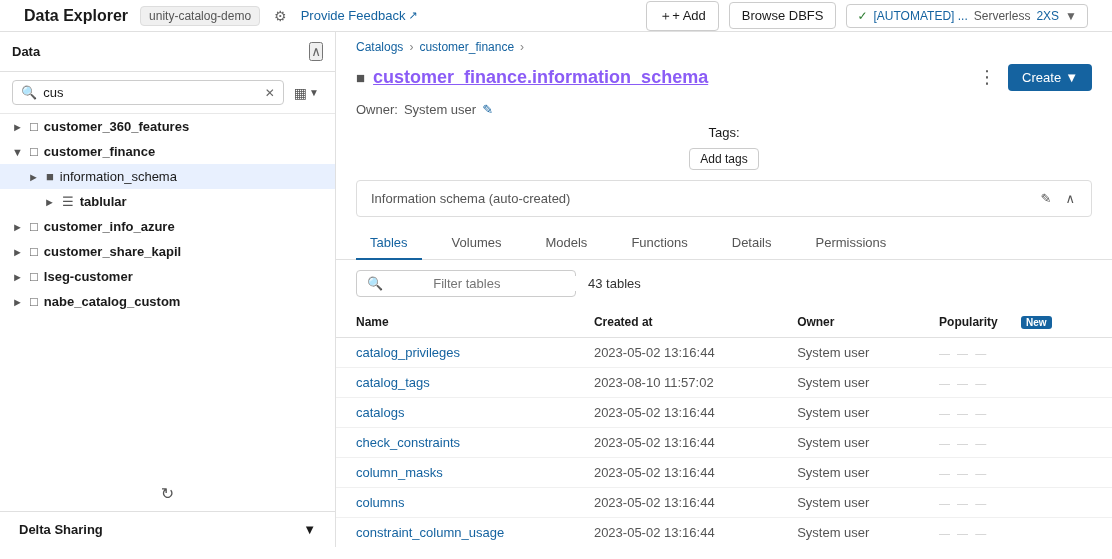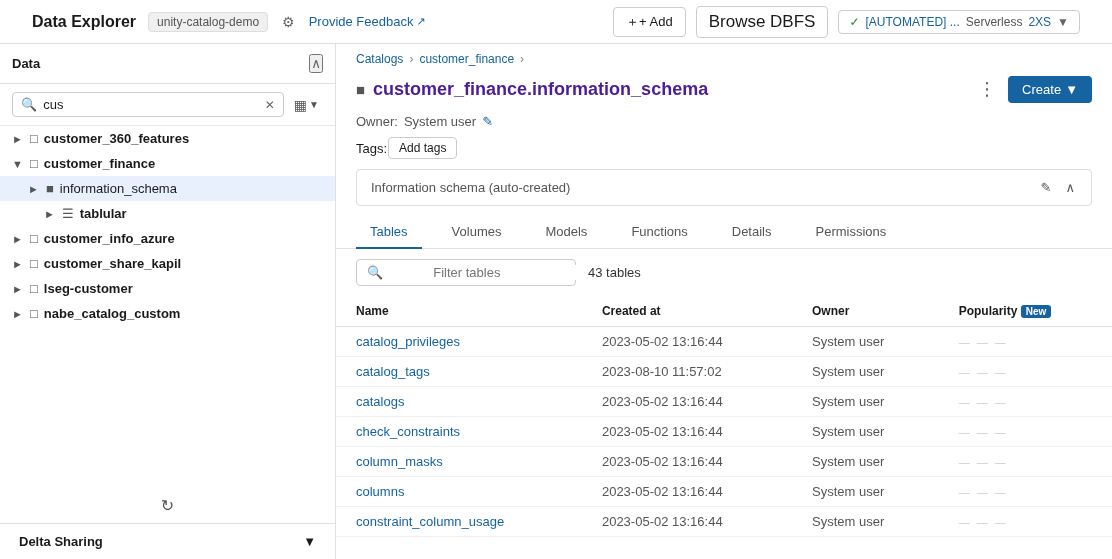--- a/index.html
+++ b/index.html
@@ -1,39 +1,39 @@
 <!DOCTYPE html>
 <html><head>
   <meta charset="utf-8">
   <style>
     * { box-sizing: border-box; margin: 0; padding: 0; }
     body { font-family: -apple-system, BlinkMacSystemFont, 'Segoe UI', sans-serif; font-size: 13px; background: #fff; color: #1a1a1a; overflow: hidden; }
 
     
     .top-header {
       display: flex; align-items: center; justify-content: space-between;
-      padding: 0 32px; height: 44px; border-bottom: 1px solid #e0e0e0; background: #fff;
+      padding: 0 24px; height: 32px; border-bottom: 1px solid #e0e0e0; background: #fff;
     }
     .top-header-left { display: flex; align-items: center; gap: 12px; }
     .app-title { font-size: 16px; font-weight: 600; color: #1a1a1a; }
     .workspace-badge {
       background: #f0f0f0; border: 1px solid #ddd; border-radius: 4px;
       padding: 2px 8px; font-size: 12px; color: #555;
     }
     .gear-btn { background: none; border: none; cursor: pointer; color: #666; font-size: 14px; padding: 2px; }
     .feedback-link { color: #1563a0; font-size: 13px; cursor: pointer; text-decoration: none; display: flex; align-items: center; gap: 3px; }
     .top-header-right { display: flex; align-items: center; gap: 10px; }
     .btn-add {
       display: flex; align-items: center; gap: 4px;
       background: #fff; border: 1px solid #ccc; border-radius: 4px;
       padding: 5px 12px; font-size: 13px; cursor: pointer; color: #1a1a1a;
     }
     .btn-dbfs {
       background: #fff; border: 1px solid #ccc; border-radius: 4px;
-      padding: 5px 12px; font-size: 17px; cursor: pointer; color: #1a1a1a;
+      padding: 5px 12px; font-size: 13px; cursor: pointer; color: #1a1a1a;
     }
     .cluster-badge {
       display: flex; align-items: center; gap: 6px;
       border: 1px solid #ccc; border-radius: 4px; padding: 4px 10px;
       font-size: 12px; color: #1a1a1a;
     }
     .cluster-badge .check-icon { color: #2e7d32; }
     .cluster-name { color: #1563a0; font-size: 12px; }
     .serverless-tag { font-size: 12px; color: #555; }
     .size-tag { font-size: 12px; color: #1563a0; font-weight: 500; }
@@ -95,31 +95,31 @@
     }
     .breadcrumb a { color: #1563a0; text-decoration: none; cursor: pointer; }
     .breadcrumb .sep { color: #888; }
 
     .content-header {
       display: flex; align-items: center; justify-content: space-between;
       padding: 4px 20px 8px;
     }
     .content-title { display: flex; align-items: center; gap: 8px; }
     .content-title-icon { color: #555; font-size: 15px; }
-    .content-title h1 { font-size: 18px; font-weight: 600; color: #4c1d95; }
+    .content-title h1 { font-size: 18px; font-weight: 600; color: #8b5cf6; text-decoration: underline; }
     .more-btn { background: none; border: none; cursor: pointer; color: #555; font-size: 18px; padding: 4px; }
     .btn-create {
       display: flex; align-items: center; gap: 4px;
       background: #1563a0; color: #fff; border: none; border-radius: 4px;
       padding: 6px 14px; font-size: 13px; cursor: pointer; font-weight: 500;
     }
 
     .meta-row { padding: 2px 20px 6px; font-size: 13px; color: #555; display: flex; align-items: center; gap: 6px; }
     .meta-row .edit-icon { color: #1563a0; cursor: pointer; }
-    .tags-row { padding: 2px 20px 10px; display: flex; align-items: center; gap: 1px; font-size: 13px; }
+    .tags-row { padding: 2px 20px 10px; display: flex; align-items: center; gap: 8px; font-size: 13px; flex-direction: column; }
     .add-tags-btn {
       border: 1px solid #ccc; border-radius: 4px; padding: 3px 10px;
       font-size: 12px; cursor: pointer; background: #fff; color: #1a1a1a;
     }
 
     
     .schema-card {
       margin: 0 20px 10px; border: 1px solid #ddd; border-radius: 4px;
       background: #fff;
     }
@@ -161,21 +161,21 @@
     .data-table th {
       padding: 8px 20px; text-align: left; font-size: 12px; font-weight: 600;
       color: #1a1a1a; white-space: nowrap;
     }
     .data-table tbody tr { border-bottom: 1px solid #f0f0f0; }
     .data-table td { padding: 7px 20px; font-size: 13px; color: #555; margin-top: 20px; }
     .data-table td a { color: #1563a0; text-decoration: none; cursor: pointer; }
     .popularity-dots { color: #ccc; letter-spacing: 2px; font-size: 11px; }
     .new-badge {
       background: #1563a0; color: #fff; border-radius: 3px;
-      padding: 1px 5px; font-size: 10px; font-weight: 600; margin-left: 0;
+      padding: 1px 5px; font-size: 10px; font-weight: 600; margin-left: 20px;
     }
     .table-scroll { overflow-y: auto; flex: 1; }
   </style>
 </head>
 <body>
 
 <div class="top-header">
   <div class="top-header-left">
     <span class="app-title">Data Explorer</span>
     <span class="workspace-badge">unity-catalog-demo</span>

